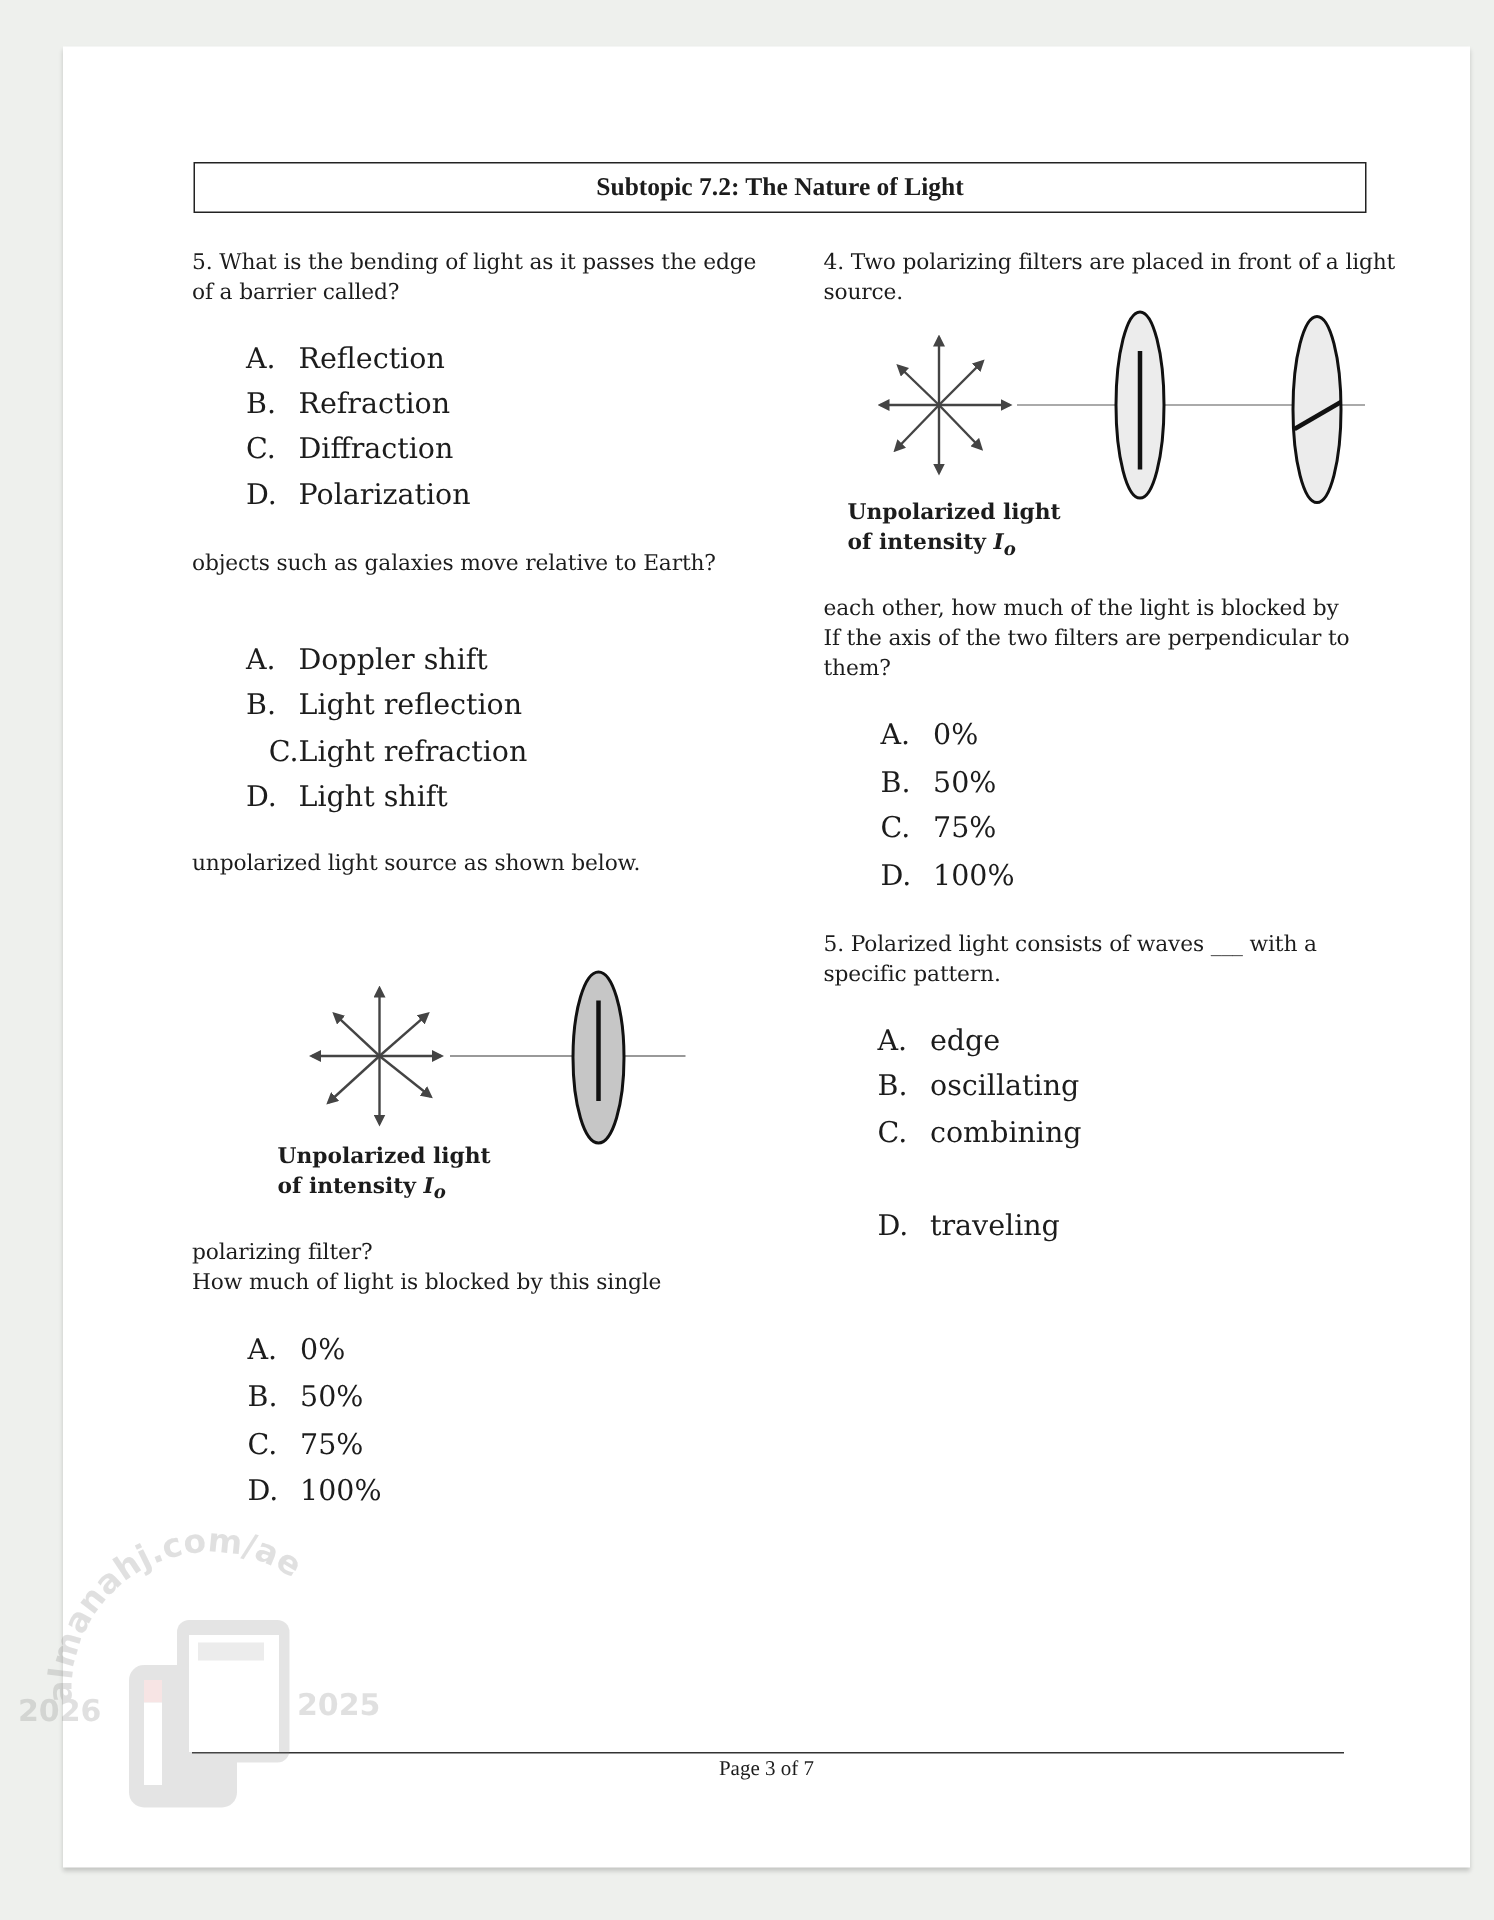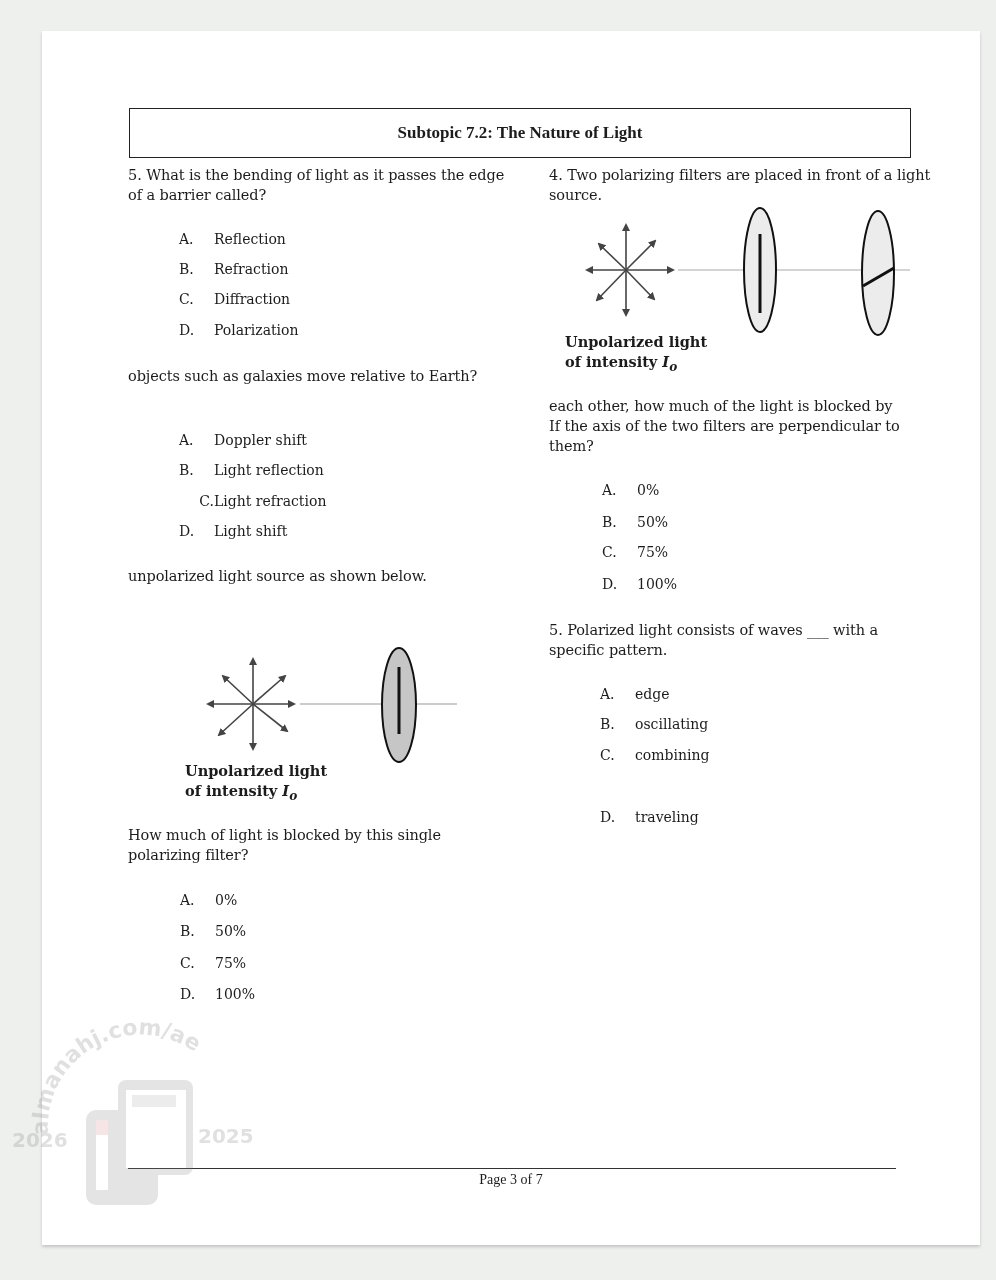--- a/index.html
+++ b/index.html
@@ -5,27 +5,27 @@
   html, body { margin: 0; padding: 0; }
   body {
     width: 996px; height: 1280px; background: #eef0ed; position: relative; overflow: hidden;
     font-family: "DejaVu Serif", "Liberation Serif", serif; color: #1c1c1c;
   }
   .page {
     position: absolute; left: 42px; top: 31px; width: 938px; height: 1214px;
     background: #ffffff; box-shadow: 0 2px 3px rgba(0,0,0,0.18);
   }
   .title-box {
-    position: absolute; left: 87px; top: 77px; width: 782px; height: 50px;
+    position: absolute; left: 87px; top: 77px; width: 782px; height: 34px;
     border: 1.3px solid #222; box-sizing: border-box;
     display: flex; align-items: center; justify-content: center;
     font-family: "Liberation Serif", serif; font-weight: bold; font-size: 17px;
   }
   .q { position: absolute; font-size: 14.5px; line-height: 20px; letter-spacing: -0.1px; }
-  .opt { position: absolute; font-size: 14px; line-height: 20px; margin-left: 15px; }
+  .opt { position: absolute; font-size: 19px; line-height: 20px; }
   .opt .l { display: inline-block; width: 35px; }
   .lbl { position: absolute; font-size: 14.5px; line-height: 20px; font-weight: bold; }
   .lbl i { font-style: italic; }
   .footer-line { position: absolute; left: 86px; top: 1137px; width: 768px; height: 0; border-top: 1.3px solid #333; }
   .footer { position: absolute; left: 0; width: 100%; top: 1141px; text-align: center;
     font-family: "Liberation Serif", serif; font-size: 14px; }
   svg { position: absolute; overflow: visible; }
   .wm { position: absolute; left: 8px; top: 1025px; opacity: 0.22; }
 </style>
 </head>
@@ -77,22 +77,22 @@
       <ellipse cx="207" cy="54" rx="17" ry="57" fill="#c6c6c6" stroke="#111" stroke-width="2"></ellipse>
       <line x1="207" y1="16" x2="207" y2="83" stroke="#111" stroke-width="3"></line>
     </g>
   </svg>
   <div class="lbl" style="left:143px; top:730px;">
     <div>Unpolarized light</div>
     <div><span>of intensity </span><i>I</i><sub><i>o</i></sub></div>
   </div>
 
   <div class="q" style="left:86px; top:794px;">
+    <div>polarizing filter?</div>
     <div>How much of light is blocked by this single</div>
-    <div>polarizing filter?</div>
   </div>
   <div class="opt" style="left:123px; top:859px;"><span class="l">A.</span><span>0%</span></div>
   <div class="opt" style="left:123px; top:890px;"><span class="l">B.</span><span>50%</span></div>
   <div class="opt" style="left:123px; top:922px;"><span class="l">C.</span><span>75%</span></div>
   <div class="opt" style="left:123px; top:953px;"><span class="l">D.</span><span>100%</span></div>
 
   <div class="q" style="left:507px; top:134px;">
     <div>4. Two polarizing filters are placed in front of a light</div>
     <div>source.</div>
   </div>

